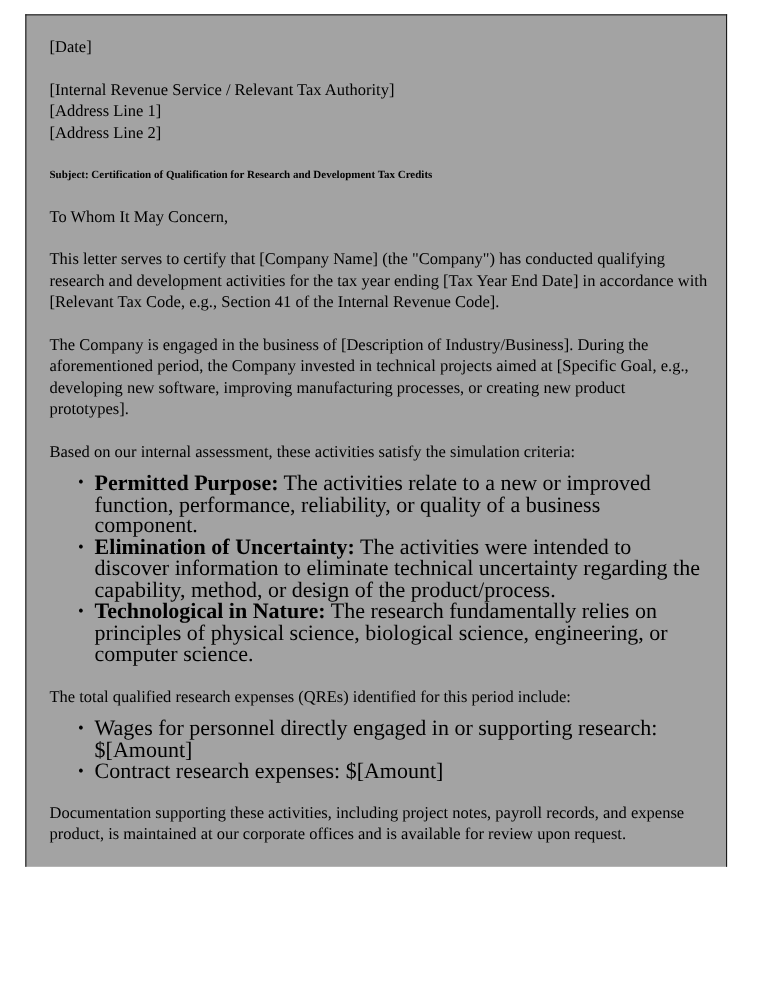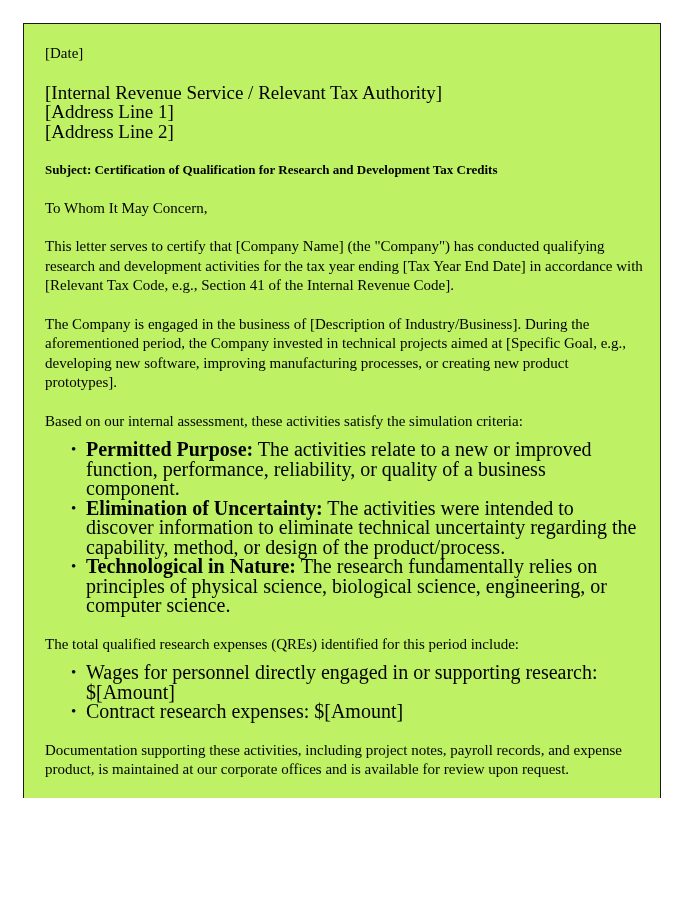--- a/index.html
+++ b/index.html
@@ -12,25 +12,25 @@
     height: 900px;
     font-family: "Liberation Serif", "DejaVu Serif", serif;
     color: #000000;
     overflow: hidden;
   }
 
   
   .page-sheet {
     position: absolute;
     left: 23px;
-    top: 23px;
+    top: 13px;
     width: 638px;
     height: 775px;
     box-sizing: border-box;
-    background: #bef264;
+    background: #a3a3a3;
     border-top: 1.5px solid #1a1a1a;
     border-left: 1.5px solid #1a1a1a;
     border-right: 1.5px solid #1a1a1a;
     border-bottom: none;
   }
 
   .page-body {
     padding: 20px 16px 0 21px;
   }
 
@@ -39,30 +39,30 @@
     font-size: 15px;
     line-height: 19.5px;
     margin: 0 0 19px 0;
     text-align: left;
   }
   .para.tight {
     margin-bottom: 0;
   }
 
   .addr-block {
-    font-size: 19px;
+    font-size: 15px;
     line-height: 19.5px;
     margin: 0 0 19px 0;
   }
   .addr-line {
     display: block;
   }
 
   .subject-line {
-    font-size: 13px;
+    font-size: 10px;
     line-height: 19.5px;
     font-weight: bold;
     margin: 17px 0 19px 0;
   }
 
   
   ul.doc-list {
     list-style: none;
     margin: 0 0 19px 0;
     padding: 0;

